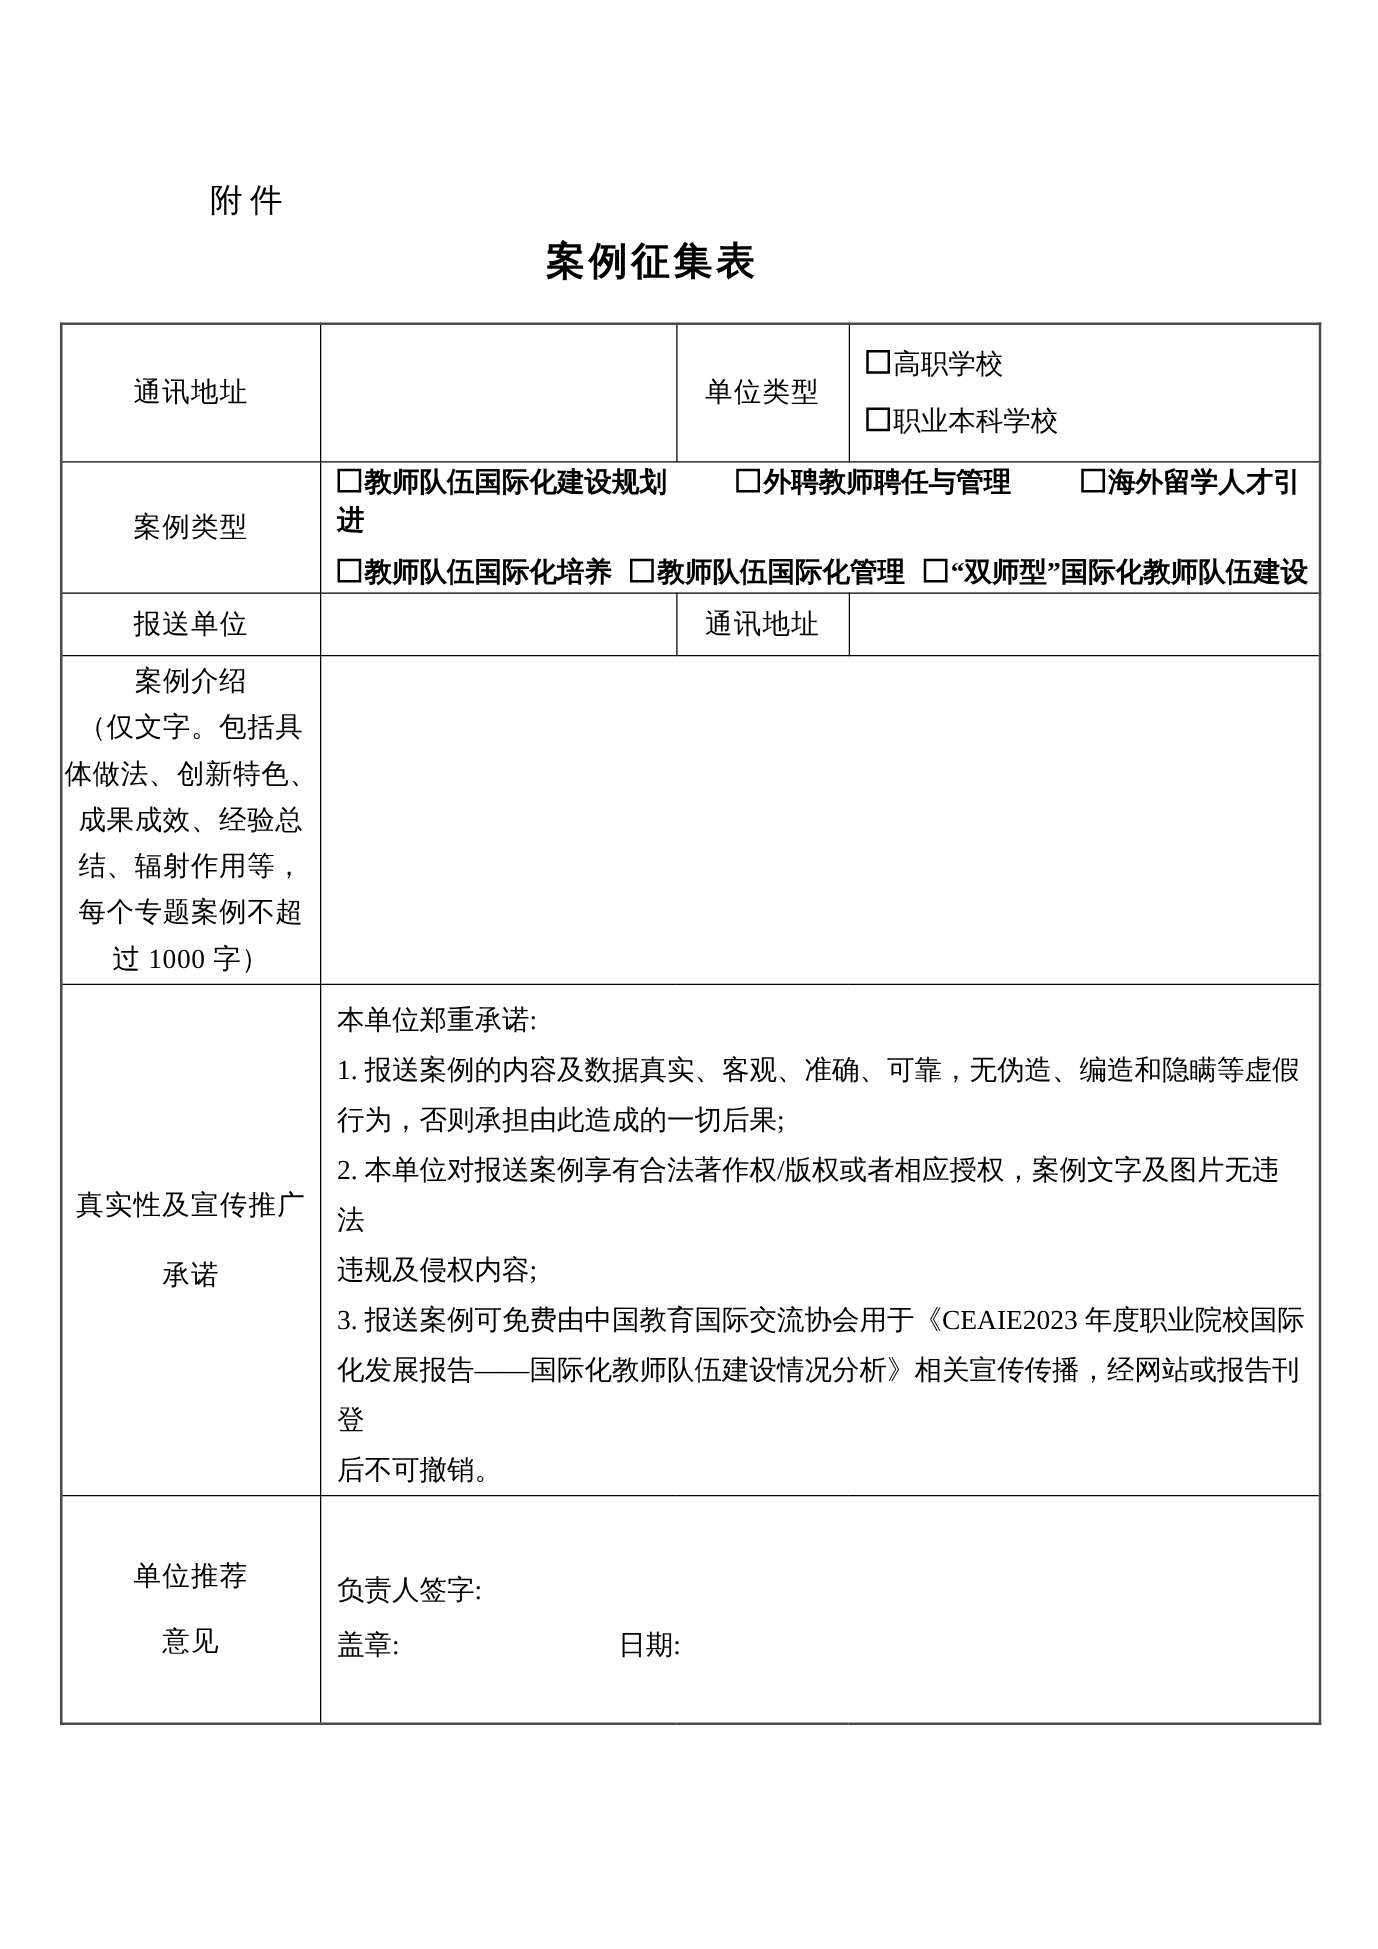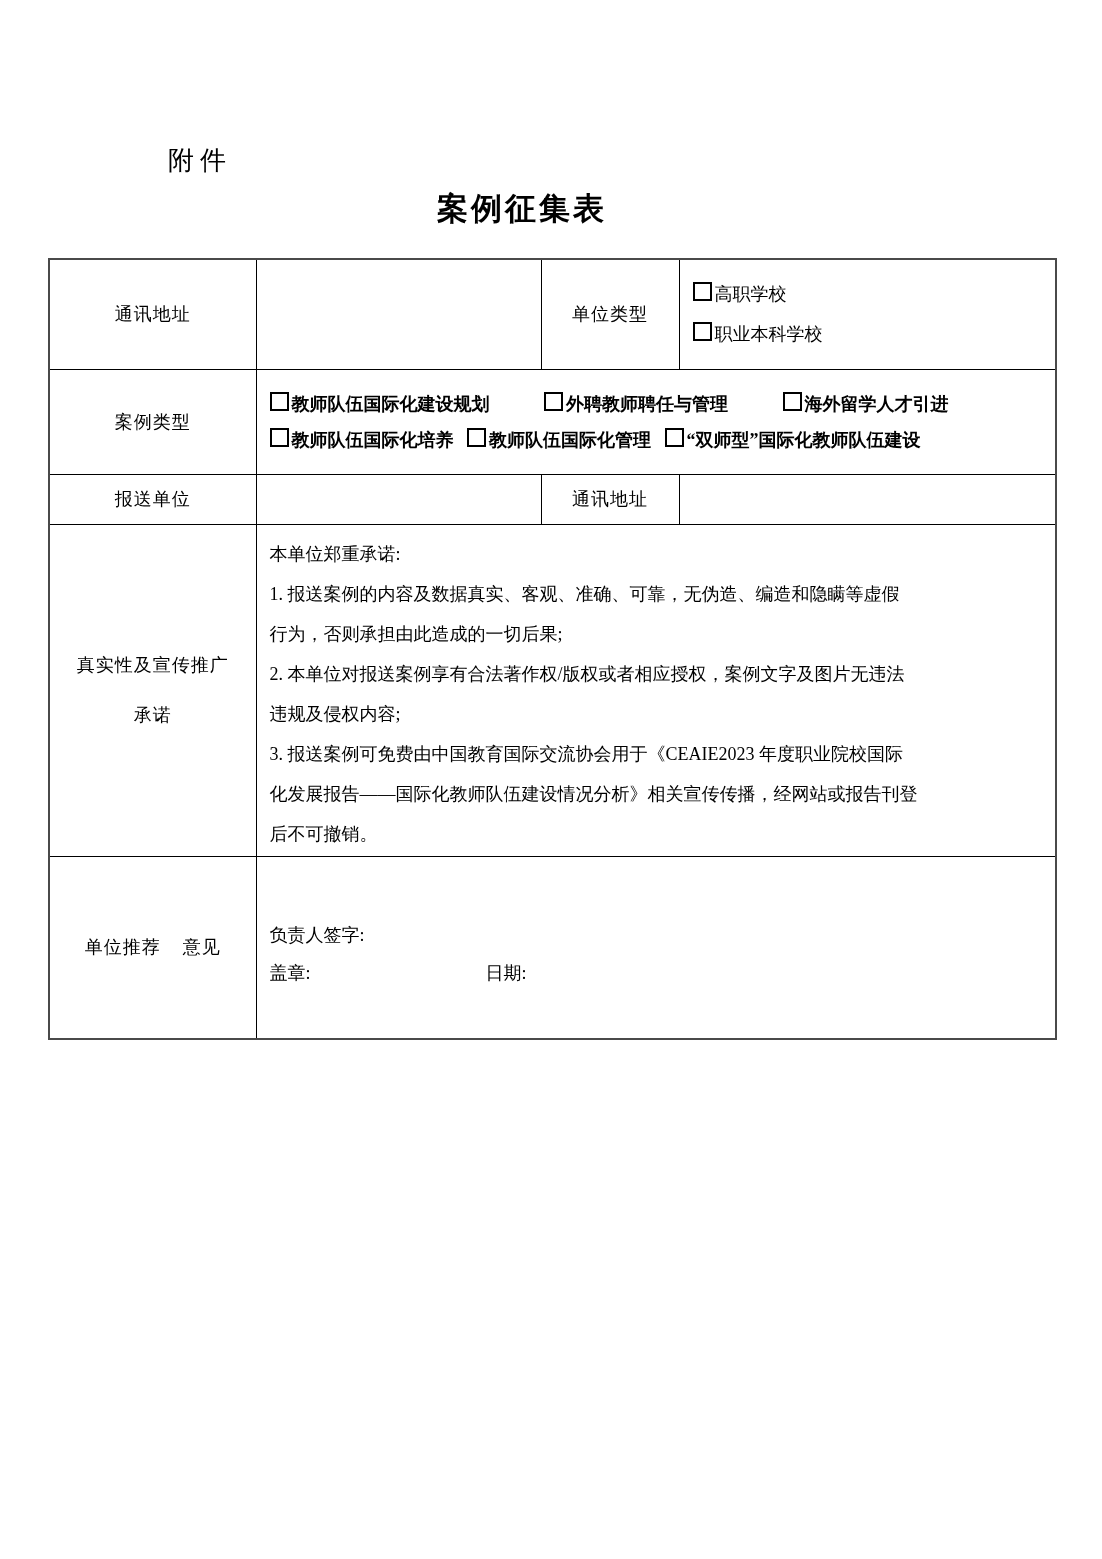--- a/index.html
+++ b/index.html
@@ -13,21 +13,21 @@
   .doc-title{
     position:absolute;left:0;top:188px;width:1044px;text-align:center;
     font-size:31px;font-weight:bold;letter-spacing:3px;
   }
   table.form{
     position:absolute;left:48px;top:258px;width:1007px;
     border-collapse:collapse;table-layout:fixed;
     border:2px solid #4a4a4a;
   }
   td{
-    border:1px solid #000;padding:0;font-size:18px;vertical-align:middle;
+    border:1px solid #000;padding:0;font-size:22px;vertical-align:middle;
     overflow:hidden;
   }
   .r1{height:110px}.r2{height:105px}.r3{height:50px}.r4{height:52px}
   .r5{height:263px}.r6{height:332px}.r7{height:183px}
   .lbl{text-align:center;letter-spacing:1px;}
   
   .cb{
     display:inline-block;width:15px;height:15px;border:2px solid #000;
     margin-right:3px;vertical-align:-1px;background:#fff;
   }
@@ -40,21 +40,21 @@
   .ctype .line2 .opt{margin-right:9px;}
   .ctype .line2 .opt:last-child{margin-right:0;margin-top:12px;}
   
   .intro{display:flex;flex-direction:column;justify-content:center;text-align:center;}
   .intro div{line-height:37px;letter-spacing:0.5px;}
   
   .commit-label{display:flex;flex-direction:column;justify-content:center;align-items:center;gap:26px;letter-spacing:1px;}
   .commit{padding:8px 10px 0 13px;}
   .commit div{line-height:40px;}
   
-  .rec-label{display:flex;justify-content:center;align-items:center;gap:22px;letter-spacing:1px;}
+  .rec-label{display:flex;flex-direction:column;justify-content:center;align-items:center;gap:22px;letter-spacing:1px;}
   .sig{display:flex;flex-direction:column;justify-content:center;padding-left:13px;padding-top:14px;gap:14px;}
   .sig .date{margin-left:175px;}
 </style>
 </head>
 <body>
 
 <div class="attachment">附件</div>
 <div class="doc-title">案例征集表</div>
 
 <table class="form">
@@ -99,20 +99,34 @@
   </tr>
 
   <tr class="r3">
     <td class="lbl">报送单位</td>
     <td colspan="2"></td>
     <td class="lbl">通讯地址</td>
     <td colspan="2"></td>
   </tr>
 
 
+  <tr class="r5">
+    <td>
+      <div class="intro">
+        <div>案例介绍</div>
+        <div>（仅文字。包括具</div>
+        <div>体做法、创新特色、</div>
+        <div>成果成效、经验总</div>
+        <div>结、辐射作用等，</div>
+        <div>每个专题案例不超</div>
+        <div>过 1000 字）</div>
+      </div>
+    </td>
+    <td colspan="5"></td>
+  </tr>
 
   <tr class="r6">
     <td>
       <div class="commit-label">
         <div>真实性及宣传推广</div>
         <div>承诺</div>
       </div>
     </td>
     <td colspan="5">
       <div class="commit">

